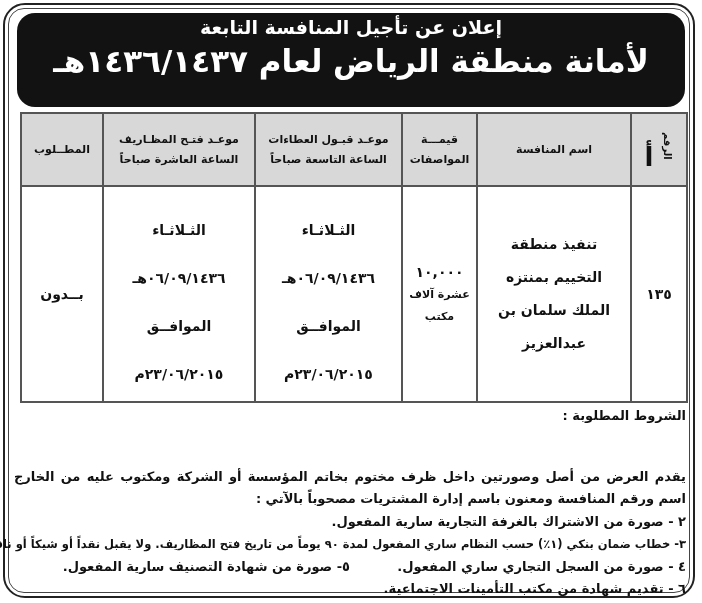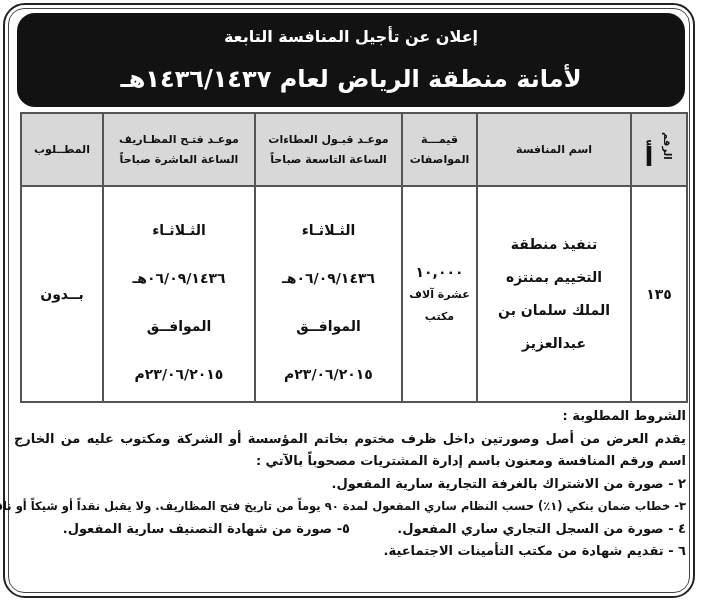--- a/index.html
+++ b/index.html
@@ -5,22 +5,22 @@
   html, body { margin: 0; padding: 0; background: #ffffff; }
   body { width: 702px; height: 603px; position: relative; overflow: hidden;
          font-family: "DejaVu Sans", sans-serif; color: #111; }
   .frame-outer { position: absolute; left: 3px; top: 3px; width: 692px; height: 595px;
          border: 2px solid #222; border-radius: 22px; box-sizing: border-box; }
   .frame-inner { position: absolute; left: 8px; top: 8px; width: 682px; height: 585px;
          border: 1.5px solid #444; border-radius: 16px; box-sizing: border-box; }
   .banner { position: absolute; left: 17px; top: 13px; width: 668px; height: 94px;
          background: #121212; border-radius: 18px; color: #fff; text-align: center;
          direction: rtl; }
-  .banner .l1 { font-size: 16px; font-weight: bold; margin-top: 10px; line-height: 28px; }
-  .banner .l2 { font-size: 24px; font-weight: bold; line-height: 40px; margin-top: 8px; }
+  .banner .l1 { font-size: 19px; font-weight: bold; line-height: 28px; }
+  .banner .l2 { font-size: 31px; font-weight: bold; line-height: 40px; margin-top: 0; }
   table.tender { position: absolute; left: 20px; top: 112px; width: 666px; height: 291px;
          border-collapse: collapse; direction: rtl; table-layout: fixed; }
   table.tender th, table.tender td { border: 2px solid #555; text-align: center;
          vertical-align: middle; padding: 0 2px; }
   table.tender th { background: #d8d8d8; font-size: 11px; font-weight: bold; height: 71px; line-height: 20px; }
   table.tender td { font-size: 14px; font-weight: bold; }
   .col-no { width: 56px; }
   .col-name { width: 154px; }
   .col-val { width: 75px; }
   .col-acc { width: 147px; }
@@ -29,21 +29,21 @@
   .vert { display: inline-block; writing-mode: vertical-rl; font-size: 10px; line-height: 12px; }
   .big-bracket { display: inline-block; font-size: 26px; font-weight: bold; margin-right: 4px; vertical-align: middle; }
   .tender-name { font-size: 17px; line-height: 33px; }
   .tender-no { font-size: 18px; border-radius: 15px; }
   .val-num { font-size: 14px; line-height: 24px; }
   .val-words { font-size: 11px; line-height: 22px; }
   .date-block div { font-size: 14px; line-height: 32px; margin-top: 16px; }
   .terms { position: absolute; left: 14px; top: 405px; width: 672px; direction: rtl;
          font-size: 13px; font-weight: bold; line-height: 22.5px; }
   .terms .head { font-size: 13px; }
-  .terms .intro { text-align: justify; }
+  .terms .intro { text-align: justify; margin-top: 38px; }
   .terms .row { display: flex; flex-direction: row; }
   .terms .row .c { width: 50%; white-space: nowrap; }
   .terms .row .c.full { width: 100%; }
 </style>
 </head>
 <body>
 
 <div class="frame-outer"></div>
 <div class="frame-inner"></div>
 

